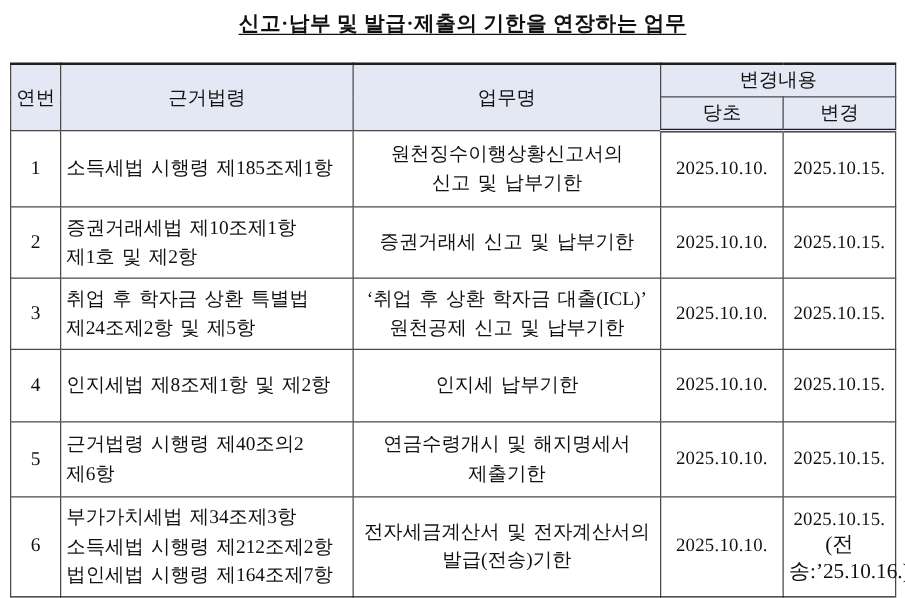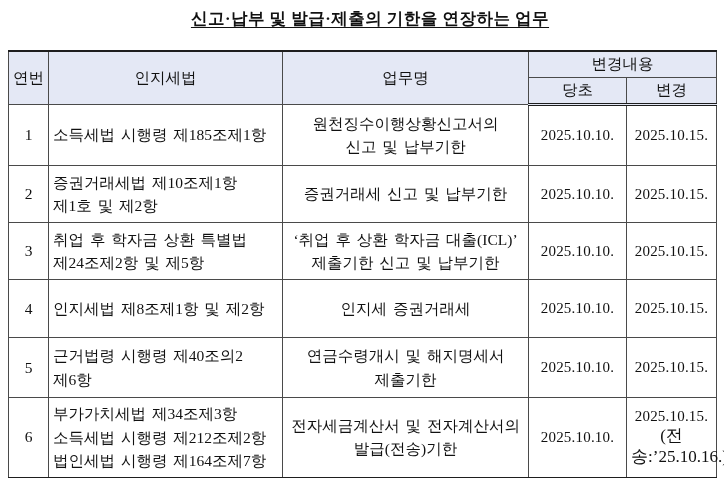--- a/index.html
+++ b/index.html
@@ -81,21 +81,21 @@
     <colgroup>
       <col style="width:40px">
       <col style="width:234px">
       <col style="width:246px">
       <col style="width:98px">
       <col style="width:90px">
     </colgroup>
     <thead>
       <tr class="head-top">
         <th rowspan="2">연번</th>
-        <th rowspan="2">인지세법</th>
+        <th rowspan="2">근거법령</th>
         <th rowspan="2">업무명</th>
         <th colspan="2">변경내용</th>
       </tr>
       <tr class="head-bottom">
         <th>당초</th>
         <th>변경</th>
       </tr>
     </thead>
     <tbody>
       <tr class="row-1">
@@ -118,31 +118,31 @@
         <td class="cell-date">
           <div>2025.10.15.</div>
 
         </td>
       </tr>
       <tr class="row-3">
         <td class="cell-no">3</td>
         <td class="cell-law">취업 후 학자금 상환 특별법
 제24조제2항 및 제5항</td>
         <td class="cell-task">‘취업 후 상환 학자금 대출(ICL)’
-제출기한 신고 및 납부기한</td>
+원천공제 신고 및 납부기한</td>
         <td class="cell-date">2025.10.10.</td>
         <td class="cell-date">
           <div>2025.10.15.</div>
 
         </td>
       </tr>
       <tr class="row-4">
         <td class="cell-no">4</td>
         <td class="cell-law">인지세법 제8조제1항 및 제2항</td>
-        <td class="cell-task">인지세 증권거래세</td>
+        <td class="cell-task">인지세 납부기한</td>
         <td class="cell-date">2025.10.10.</td>
         <td class="cell-date">
           <div>2025.10.15.</div>
 
         </td>
       </tr>
       <tr class="row-5">
         <td class="cell-no">5</td>
         <td class="cell-law">근거법령 시행령 제40조의2
 제6항</td>

